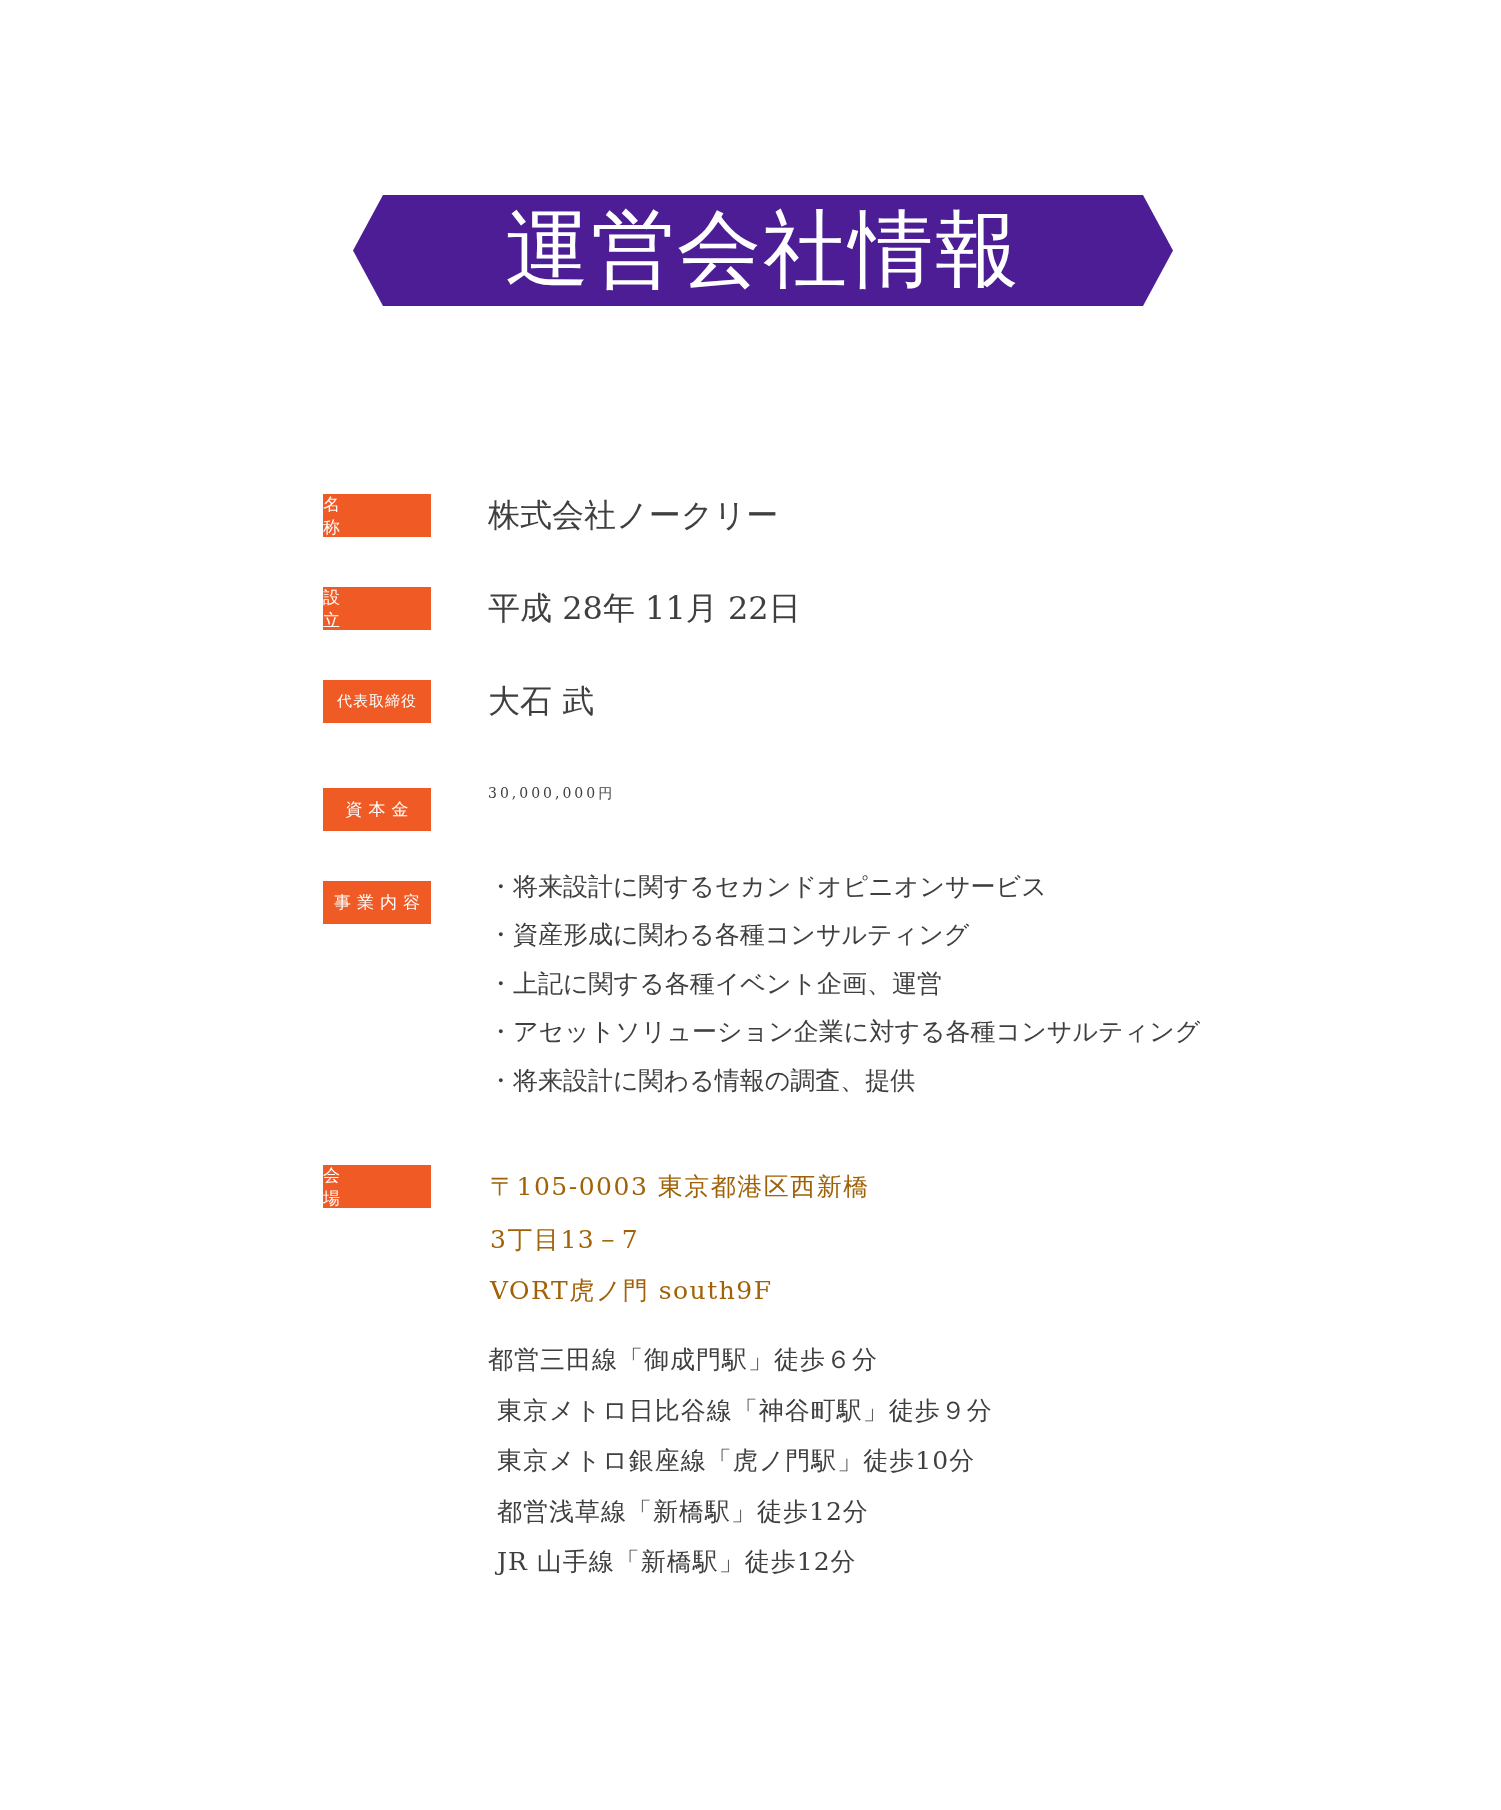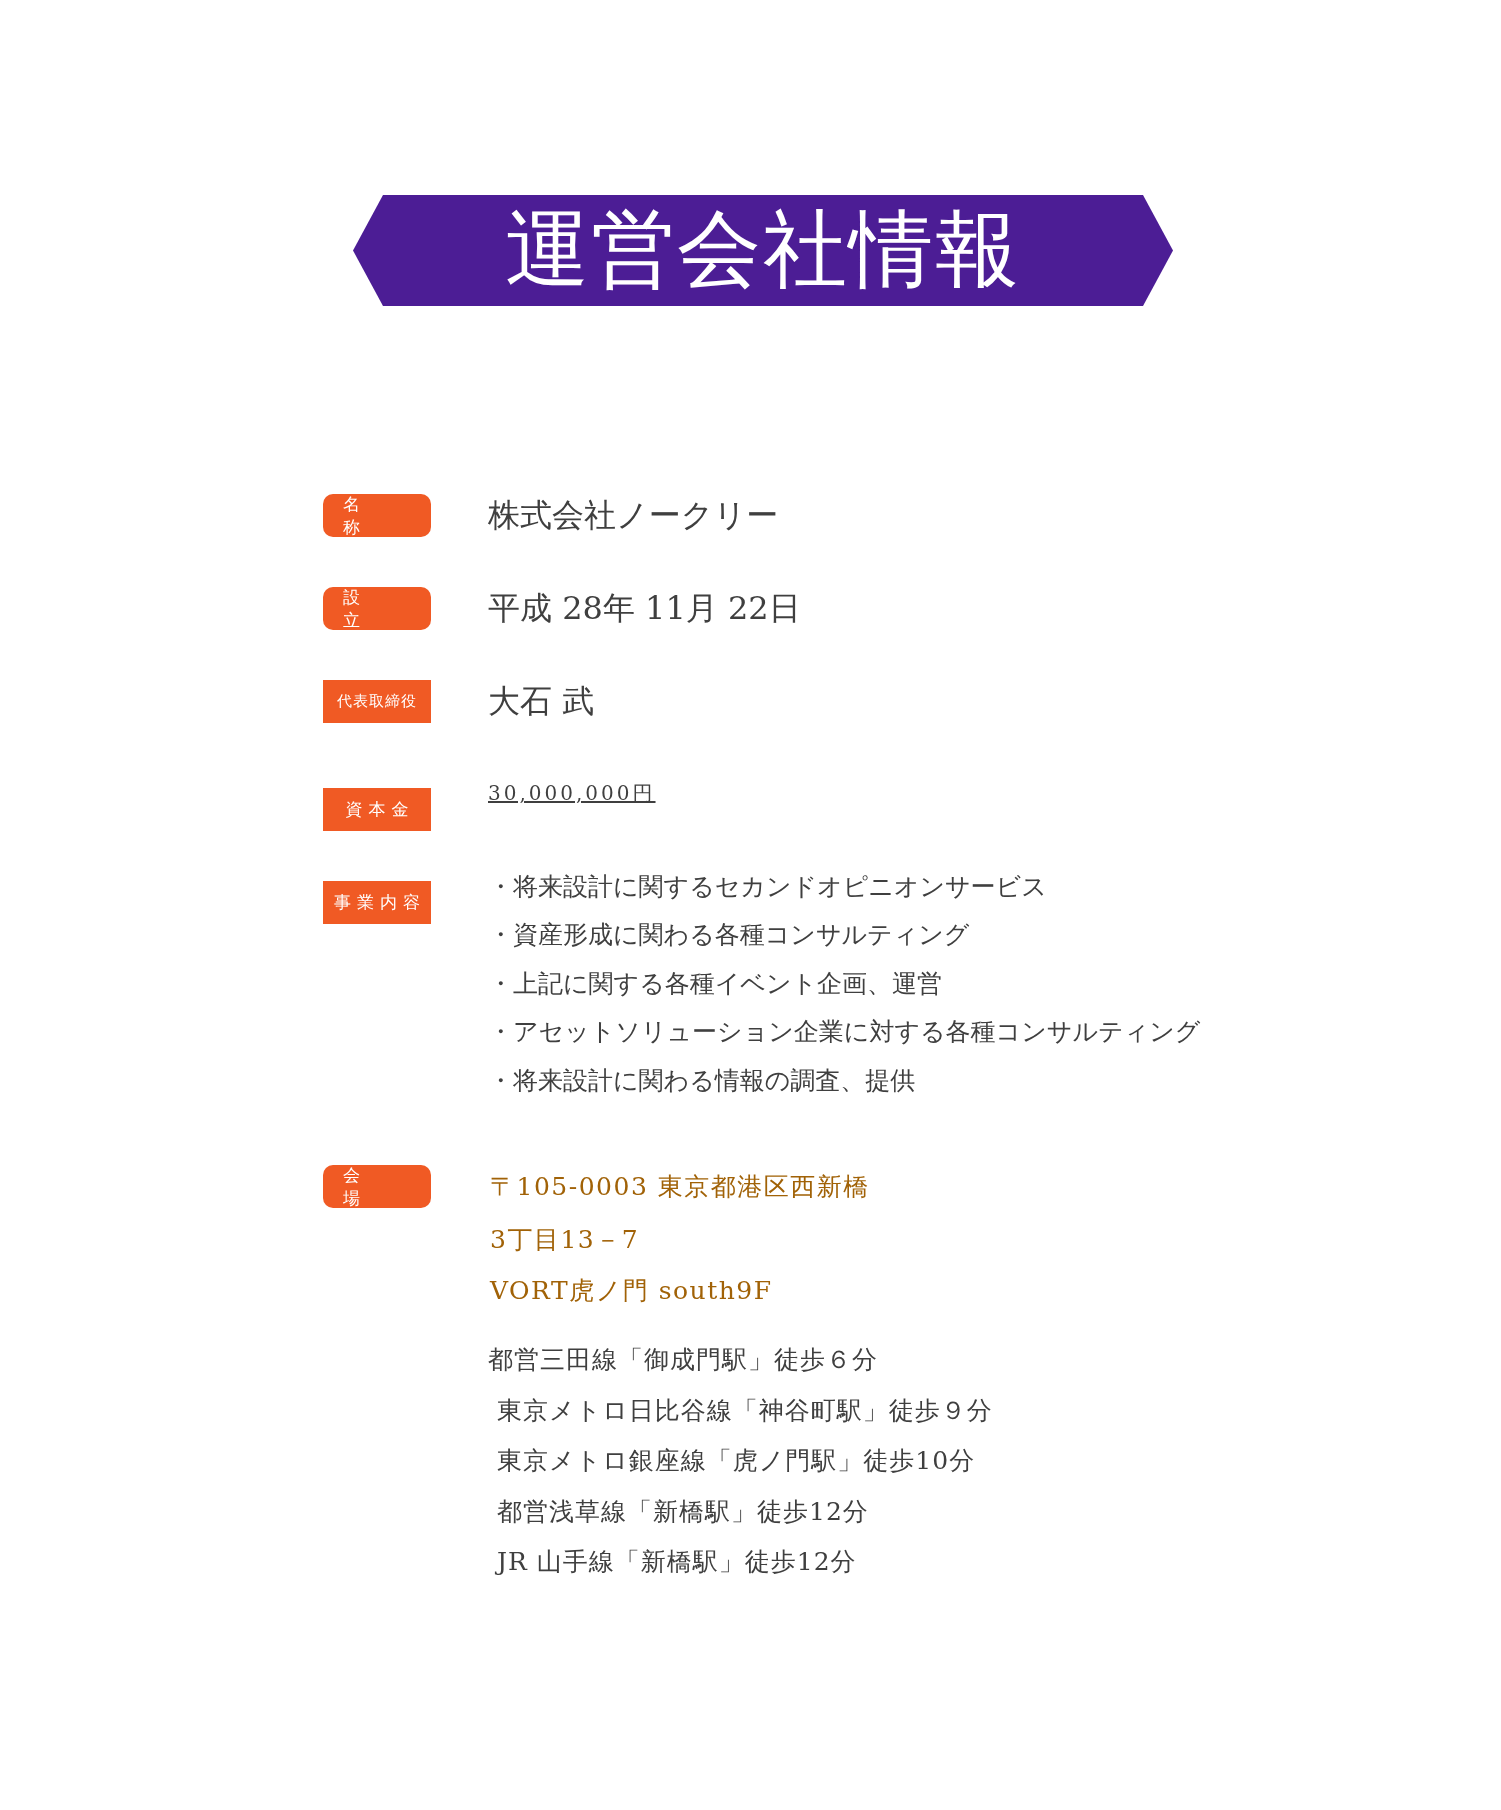--- a/index.html
+++ b/index.html
@@ -47,33 +47,33 @@
       width: 108px;
       height: 43px;
       background: #f05a24;
       color: #ffffff;
       font-size: 17px;
       display: flex;
       align-items: center;
       justify-content: center;
       font-family: "DejaVu Sans", "Liberation Sans", sans-serif;
     }
-    .label.spaced { letter-spacing: 20px; padding-left: 20px; box-sizing: border-box; border-radius: 10px; }
+    .label.spaced { letter-spacing: 20px; box-sizing: border-box; }
     .label.mid { letter-spacing: 6px; padding-left: 6px; box-sizing: border-box; margin-top: 16px; }
     .label.tight { font-size: 15px; letter-spacing: 1px; }
     .value {
       position: absolute;
       left: 165px;
       top: 0;
       font-size: 32px;
       line-height: 43px;
       white-space: nowrap;
       color: #3f3f3f;
     }
-    .value.capital { letter-spacing: 3px; font-size: 20px; text-decoration: underline; }
+    .value.capital { letter-spacing: 3px; font-size: 14px; }
     .list {
       position: absolute;
       left: 165px;
       top: 0;
       margin: 0;
       padding: 0;
       list-style: none;
     }
     .list li {
       font-size: 25px;

